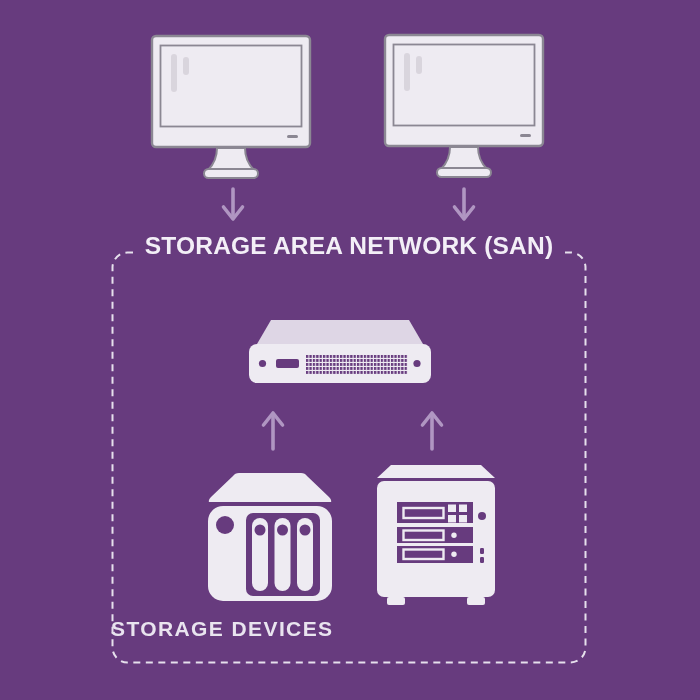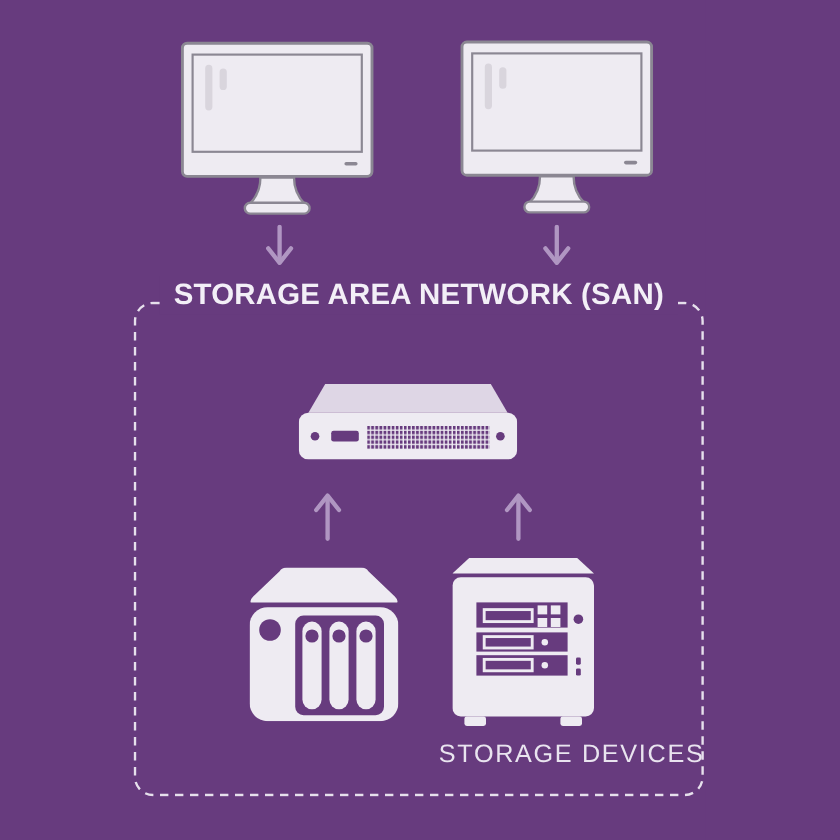--- a/index.html
+++ b/index.html
@@ -32,22 +32,22 @@
   .mon-stand{fill:var(--icon-light);stroke:var(--icon-outline);stroke-width:2;}
   .arrow-stroke{stroke:var(--arrow);stroke-width:3.6;fill:none;stroke-linecap:round;stroke-linejoin:round;}
   .dash-rect{fill:none;stroke:var(--dash);stroke-width:2;stroke-dasharray:7 5.5;}
 
   .san-title{position:absolute;left:111px;width:476px;top:230px;text-align:center;line-height:32px;}
   .san-title span{
     display:inline-block;background:var(--bg);padding:0 12px;
     color:var(--title-text);font-size:24.5px;font-weight:bold;letter-spacing:.2px;white-space:nowrap;
   }
   .devices-label{
-    position:absolute;left:111px;width:476px;top:617px;text-align:right;
-    color:var(--label-text);font-size:21px;font-weight:400;letter-spacing:1.4px;white-space:nowrap;
+    position:absolute;left:111px;width:476px;top:617px;text-align:left;
+    color:var(--label-text);font-size:21px;font-weight:700;letter-spacing:1.4px;white-space:nowrap;
   }
 </style>
 </head>
 <body>
 
 <div class="stage">
 
   <div class="abs" style="left:150px;top:34px;">
     <svg width="162" height="146" viewBox="0 0 162 146">
       <rect x="2" y="2" width="158" height="111" rx="4" class="mon-body"></rect>

